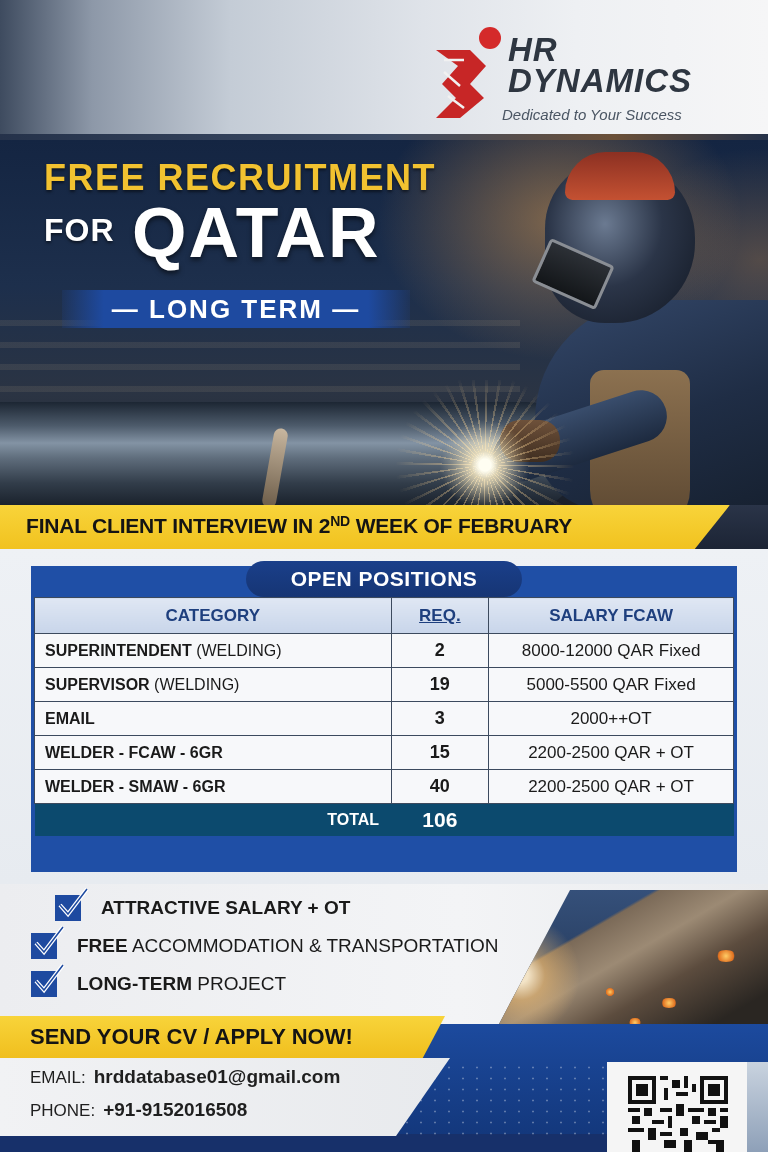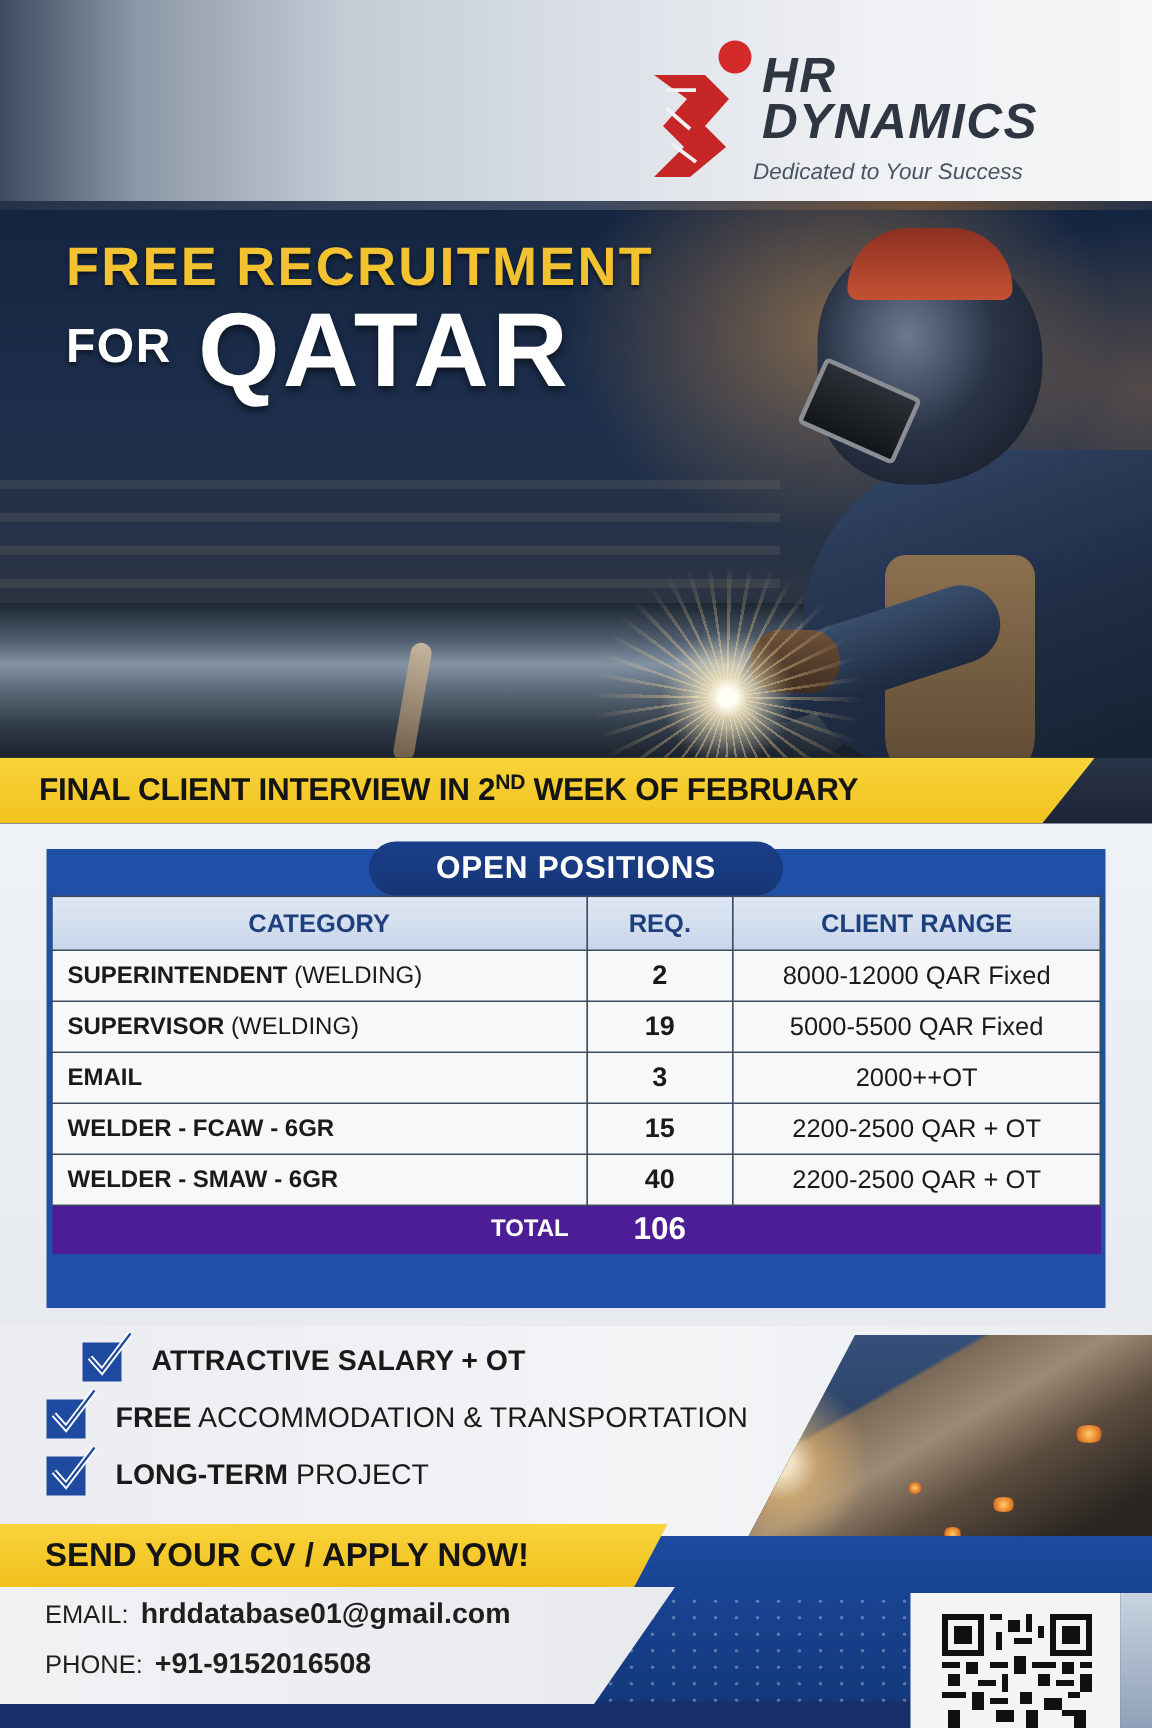--- a/index.html
+++ b/index.html
@@ -155,22 +155,22 @@
   th, td { border: 1px solid #3c4a5e; height: 34px; }
   th {
     background: linear-gradient(180deg, #dfe7f3, #c8d5ea); color: #1e3f7e;
     font-size: 17px; font-weight: bold; height: 36px;
   }
   td { background: #f7f8fa; font-size: 16px; color: #1a1a1a; }
   td.cat { padding-left: 10px; text-align: left; }
   td.cat b { font-weight: bold; }
   td.req { text-align: center; font-weight: bold; font-size: 18px; }
   td.sal { text-align: center; font-size: 17px; }
-  .col-cat { width: 351px; } .col-req { width: 96px; } .col-sal { width: 241px; }
-  tr.total td { background: #4c1d95; color: #ffffff; border: none; height: 32px; }
+  .col-cat { width: 351px; } .col-req { width: 96px; text-decoration: underline; } .col-sal { width: 241px; }
+  tr.total td { background: #0c4a6e; color: #ffffff; border: none; height: 32px; }
   tr.total td.t-label { text-align: right; padding-right: 12px; font-weight: bold; font-size: 16px; }
   tr.total td.t-val { text-align: center; font-weight: bold; font-size: 21px; }
 
   
   .benefits {
     position: absolute; left: 0; top: 884px; width: 768px; height: 140px;
     background: linear-gradient(90deg, #ecedf0, #f3f4f6 60%, #e9ebee);
   }
   .benefits-img {
     position: absolute; left: 480px; top: 890px; width: 288px; height: 170px;
@@ -257,34 +257,35 @@
   <div class="welder-arm"></div>
   <div class="welder-glove"></div>
   <div class="welder-helmet"></div>
   <div class="welder-cap"></div>
   <div class="welder-visor"></div>
   <div class="sparks"></div>
 
   <div class="title-free">FREE RECRUITMENT</div>
   <div class="title-for">FOR</div>
   <div class="title-qatar">QATAR</div>
+  <div class="long-term-band">— LONG TERM —</div>
 </div>
 
 <div class="interview-band"></div>
 <div class="interview-dark"></div>
 <div class="interview-text"><span>FINAL CLIENT INTERVIEW IN 2</span><sup>ND</sup><span> WEEK OF FEBRUARY</span></div>
 
 <div class="content"></div>
 <div class="table-wrap">
   <table>
     <thead>
       <tr>
         <th class="col-cat">CATEGORY</th>
         <th class="col-req">REQ.</th>
-        <th class="col-sal">CLIENT RANGE</th>
+        <th class="col-sal">SALARY FCAW</th>
       </tr>
     </thead>
     <tbody>
       <tr>
         <td class="cat"><b>SUPERINTENDENT</b><span> (WELDING)</span></td>
         <td class="req">2</td>
         <td class="sal">8000-12000 QAR Fixed</td>
       </tr>
       <tr>
         <td class="cat"><b>SUPERVISOR</b><span> (WELDING)</span></td>

